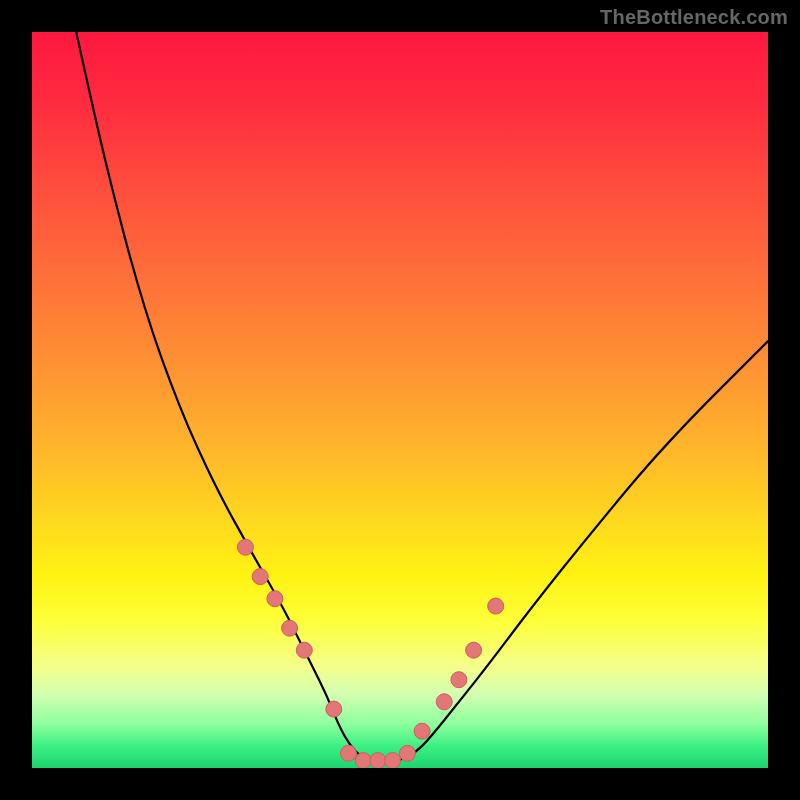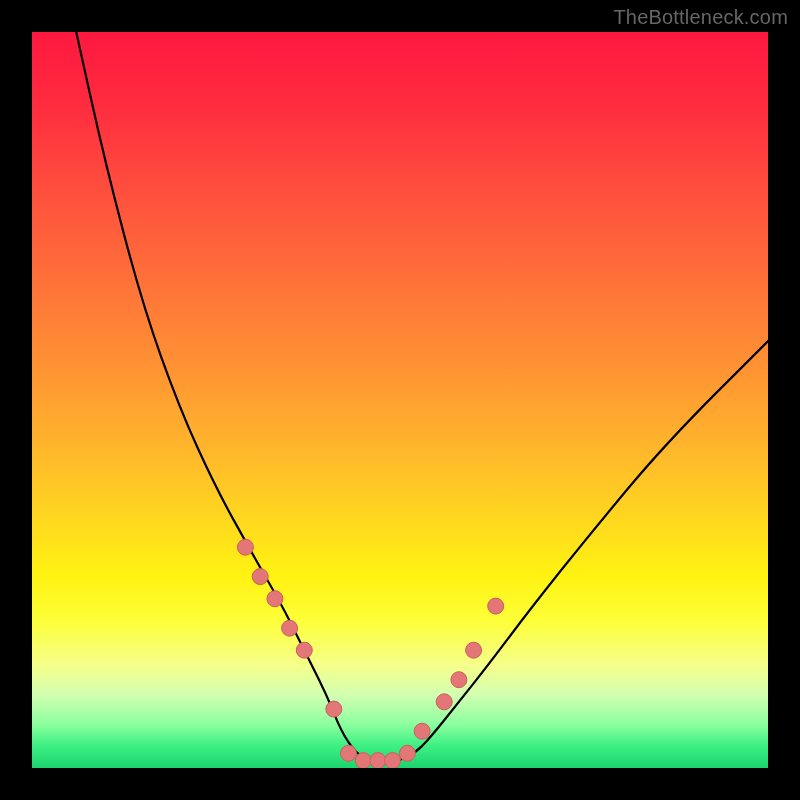--- a/index.html
+++ b/index.html
@@ -42,21 +42,21 @@
       #1cd46e 100%
     );
     overflow: hidden;
   }
   .watermark {
     position: absolute;
     top: 6px;
     right: 12px;
     color: #666;
     font-size: 20px;
-    font-weight: 400;
+    font-weight: 700;
     letter-spacing: 0.2px;
     user-select: none;
     text-align: right;
   }
   svg.curve {
     position: absolute;
     left: 0;
     top: 0;
     width: 736px;
     height: 736px;

